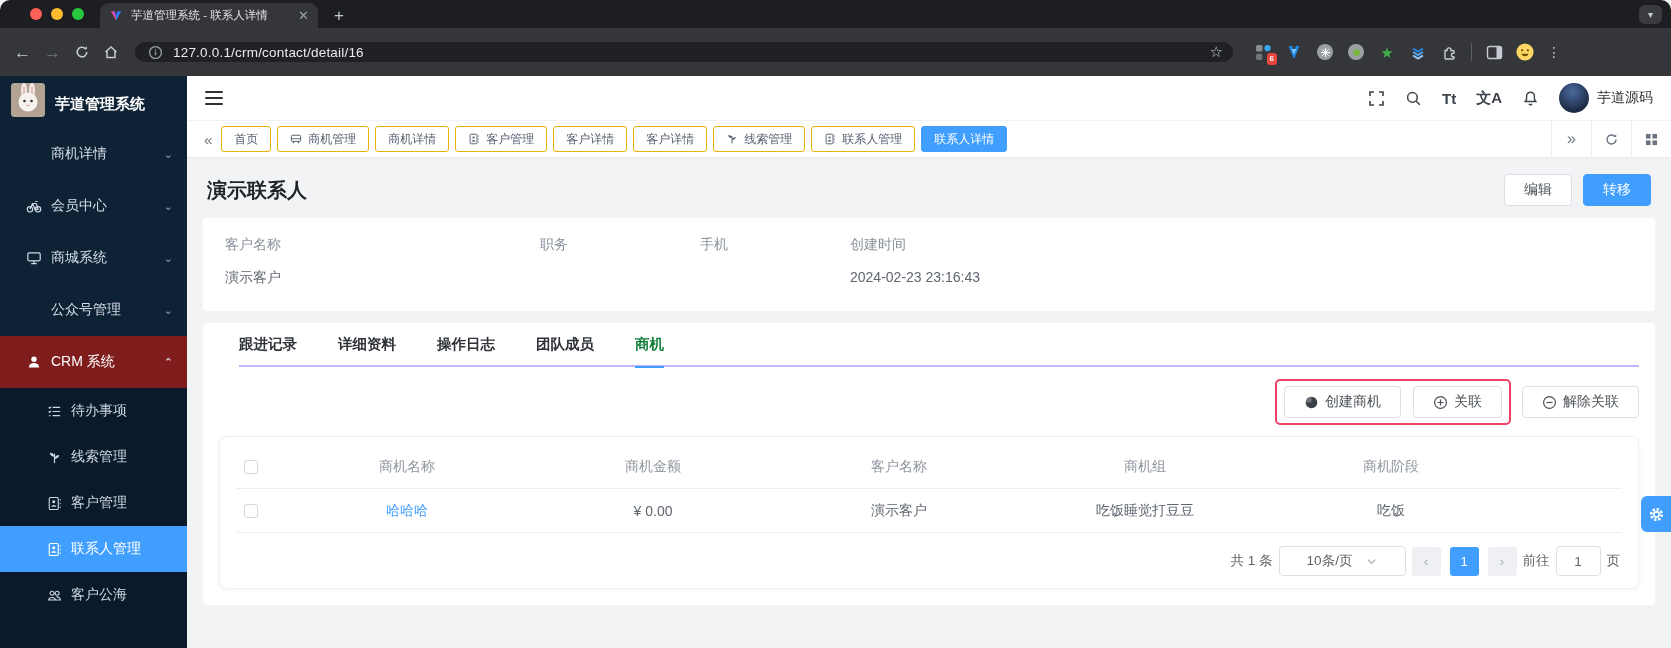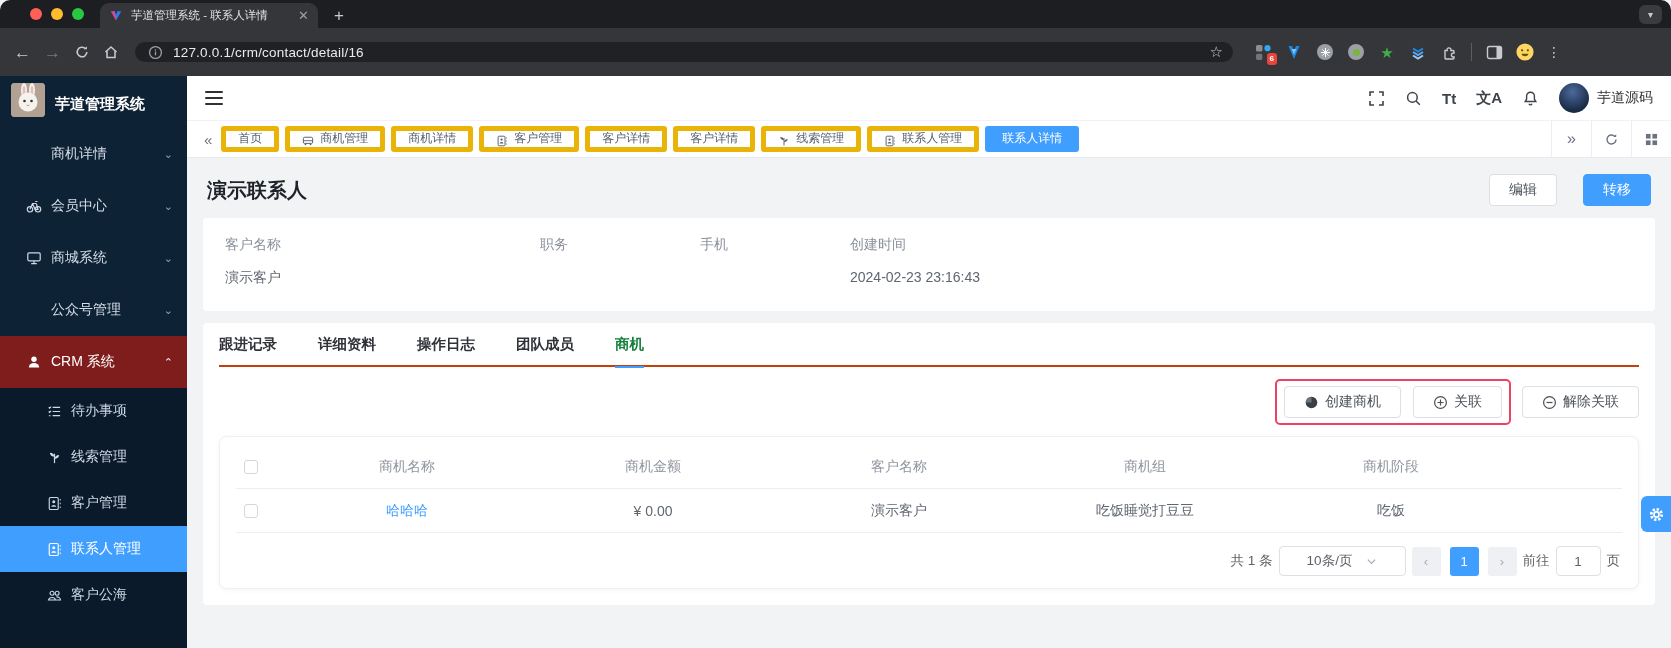--- a/index.html
+++ b/index.html
@@ -63,39 +63,39 @@
   .hd-right{margin-left:auto;display:flex;align-items:center;gap:20px;}
   .hd-ic{color:#3d434a;display:flex;align-items:center;justify-content:center;}
   .hd-txtic{font-size:15px;color:#3d434a;font-weight:bold;}
   .hd-user{display:flex;align-items:center;gap:8px;}
   .hd-avatar{width:30px;height:30px;border-radius:50%;background:radial-gradient(circle at 45% 30%,#4a6a9c,#1b2b45 70%);}
   .hd-username{font-size:14px;color:#303133;}
 
   .tagsbar{height:38px;background:#fff;border-top:1px solid #f0f2f5;border-bottom:1px solid #e6e9ef;display:flex;align-items:center;padding-left:8px;flex-shrink:0;}
   .tag-arrow{color:#6b7280;font-size:15px;padding:0 9px;line-height:1;}
   .tags-wrap{display:flex;align-items:center;gap:6px;flex:1;min-width:0;}
-  .tag{height:26px;border:5px solid #eab308;border-radius:3px;background:#fff;display:flex;align-items:flex-end;gap:6px;padding:0 12px;font-size:12px;color:#57606f;white-space:nowrap;}
+  .tag{height:26px;border:1px solid #eab308;border-radius:3px;background:#fff;display:flex;align-items:center;gap:6px;padding:0 12px;font-size:12px;color:#57606f;white-space:nowrap;}
   .tag.active{background:#409eff;border-color:#409eff;color:#fff;}
   .tag-ic{width:12px;height:12px;}
   .tag-ctrl{height:38px;width:40px;display:flex;align-items:center;justify-content:center;border-left:1px solid #eceef2;color:#6b7280;}
 
   .content{flex:1;position:relative;overflow:hidden;}
   .page-head{display:flex;align-items:center;padding:16px 20px 12px 20px;}
   .page-title{font-size:20px;font-weight:bold;color:#1f2329;line-height:28px;}
-  .ph-btns{margin-left:auto;display:flex;gap:26px;}
+  .ph-btns{margin-left:auto;display:flex;gap:11px;}
   .btn{height:32px;border-radius:4px;display:flex;align-items:center;justify-content:center;font-size:14px;padding:0 19px;border:1px solid #dcdfe6;background:#fff;color:#4b5157;gap:6px;}
   .btn.primary{background:#409eff;border-color:#409eff;color:#fff;}
 
   .info-card{margin:0 16px;background:#fff;border-radius:4px;padding:18px 22px 24px 22px;}
   .info-grid{display:grid;grid-template-columns:315px 160px 150px 1fr;row-gap:15px;}
   .info-label{font-size:14px;color:#8a919c;}
   .info-value{font-size:14px;color:#5f6670;min-height:18px;}
 
   .tabs-card{margin:12px 16px 0 16px;background:#fff;border-radius:4px;padding:0 16px 16px 16px;}
-  .tabs-row{display:flex;gap:41px;height:44px;align-items:center;border-bottom:2px solid #c2410c;}
+  .tabs-row{display:flex;gap:41px;height:44px;align-items:center;border-bottom:2px solid #c4b5fd;margin-left:20px;}
   .dtab{font-size:14.5px;font-weight:600;color:#2f3338;height:44px;display:flex;align-items:center;position:relative;}
   .dtab.active{color:#15803d;}
   .dtab.active::after{content:"";position:absolute;left:0;right:0;bottom:-2px;height:2px;background:#409eff;}
 
   .toolbar-row{margin-top:9px;height:52px;display:flex;align-items:center;justify-content:flex-end;}
   .hl-wrap{border:2.5px solid #ed4266;border-radius:5px;padding:5px 7px;display:flex;gap:12px;align-items:center;}
   .btn.after-hl{margin-left:11px;}
   .b-ic{width:15px;height:15px;}
 
   .table-card{margin-top:8px;border:1px solid #edf0f4;border-radius:8px;background:#fff;box-shadow:0 1px 5px rgba(31,41,55,.05);padding:8px 16px 12px 16px;}

